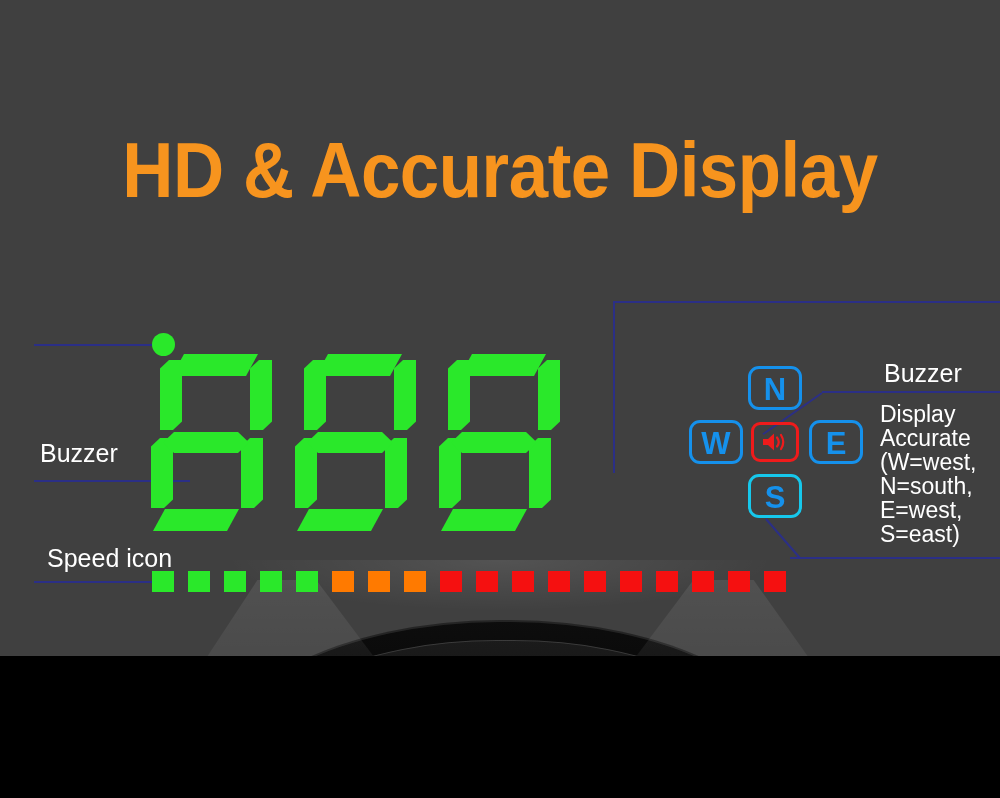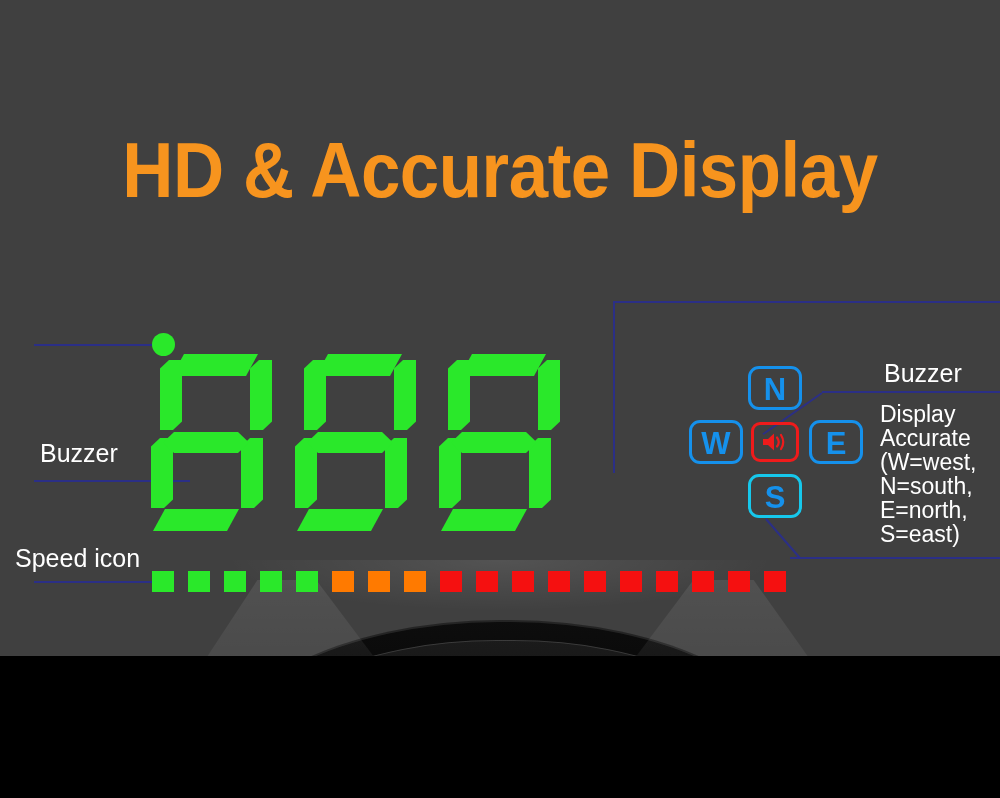--- a/index.html
+++ b/index.html
@@ -109,21 +109,21 @@
     color: #ffffff;
     font-size: 25px;
     font-weight: 400;
     white-space: nowrap;
     line-height: 1.05;
   }
   .callout-multiline { white-space: normal; line-height: 1.04; }
 
   .lbl-satellite { left: 31px; top: 303px; }
   .lbl-speed     { left: 40px; top: 440px; }
-  .lbl-speedicon { left: 15px; top: 545px; }
+  .lbl-speedicon { left: 47px; top: 545px; }
   .lbl-unit      { left: 624px; top: 261px; }
   .lbl-buzzer    { left: 884px; top: 360px; }
   .lbl-direction { left: 880px; top: 403px; width: 118px; font-size: 23px; }
 
   
   .leader {
     position: absolute;
     background: #2b2f86;
   }
   .leader-h { height: 2px; }
@@ -263,21 +263,21 @@
   <div class="leader leader-h" style="left:790px; top:557px; width:210px;"></div>
 
   <div class="callout lbl-speed">Buzzer</div>
   <div class="callout lbl-speedicon">Speed icon</div>
   <div class="callout lbl-buzzer">Buzzer</div>
   <div class="callout callout-multiline lbl-direction">
       <div>Display</div>
       <div>Accurate</div>
       <div>(W=west,</div>
       <div>N=south,</div>
-      <div>E=north,</div>
+      <div>E=west,</div>
       <div>S=east)</div>
     </div>
 
   <div class="sat-dot"></div>
 
   <div class="lcd">
     <div class="digit">
       <div class="seg seg-a"></div>
       <div class="seg seg-b"></div>
       <div class="seg seg-c"></div>

